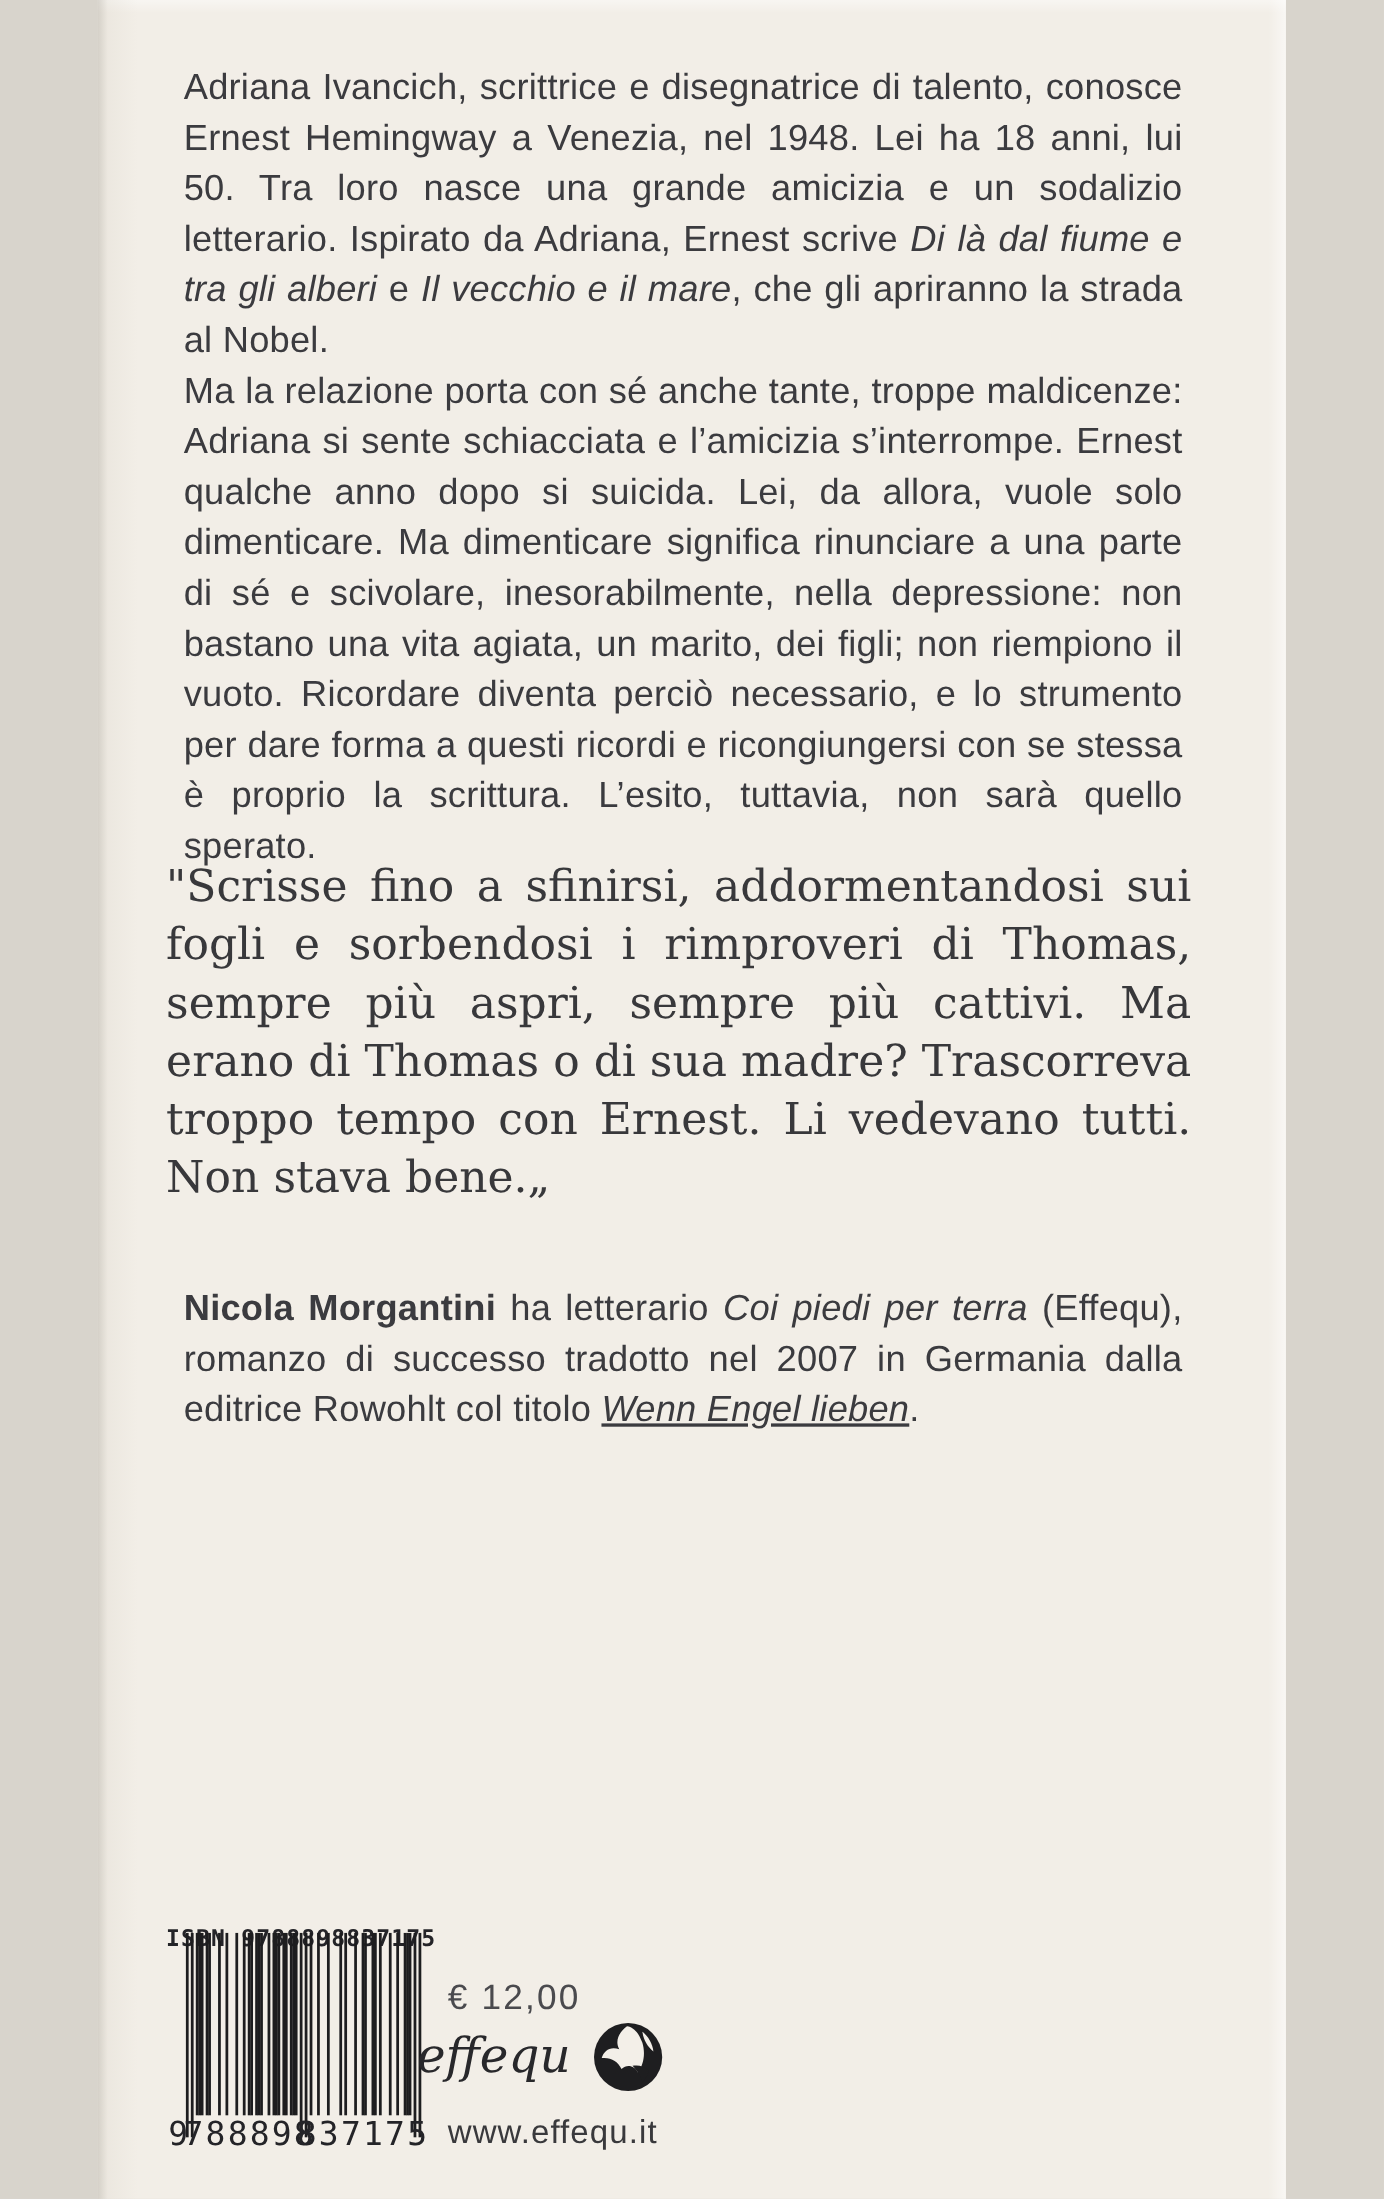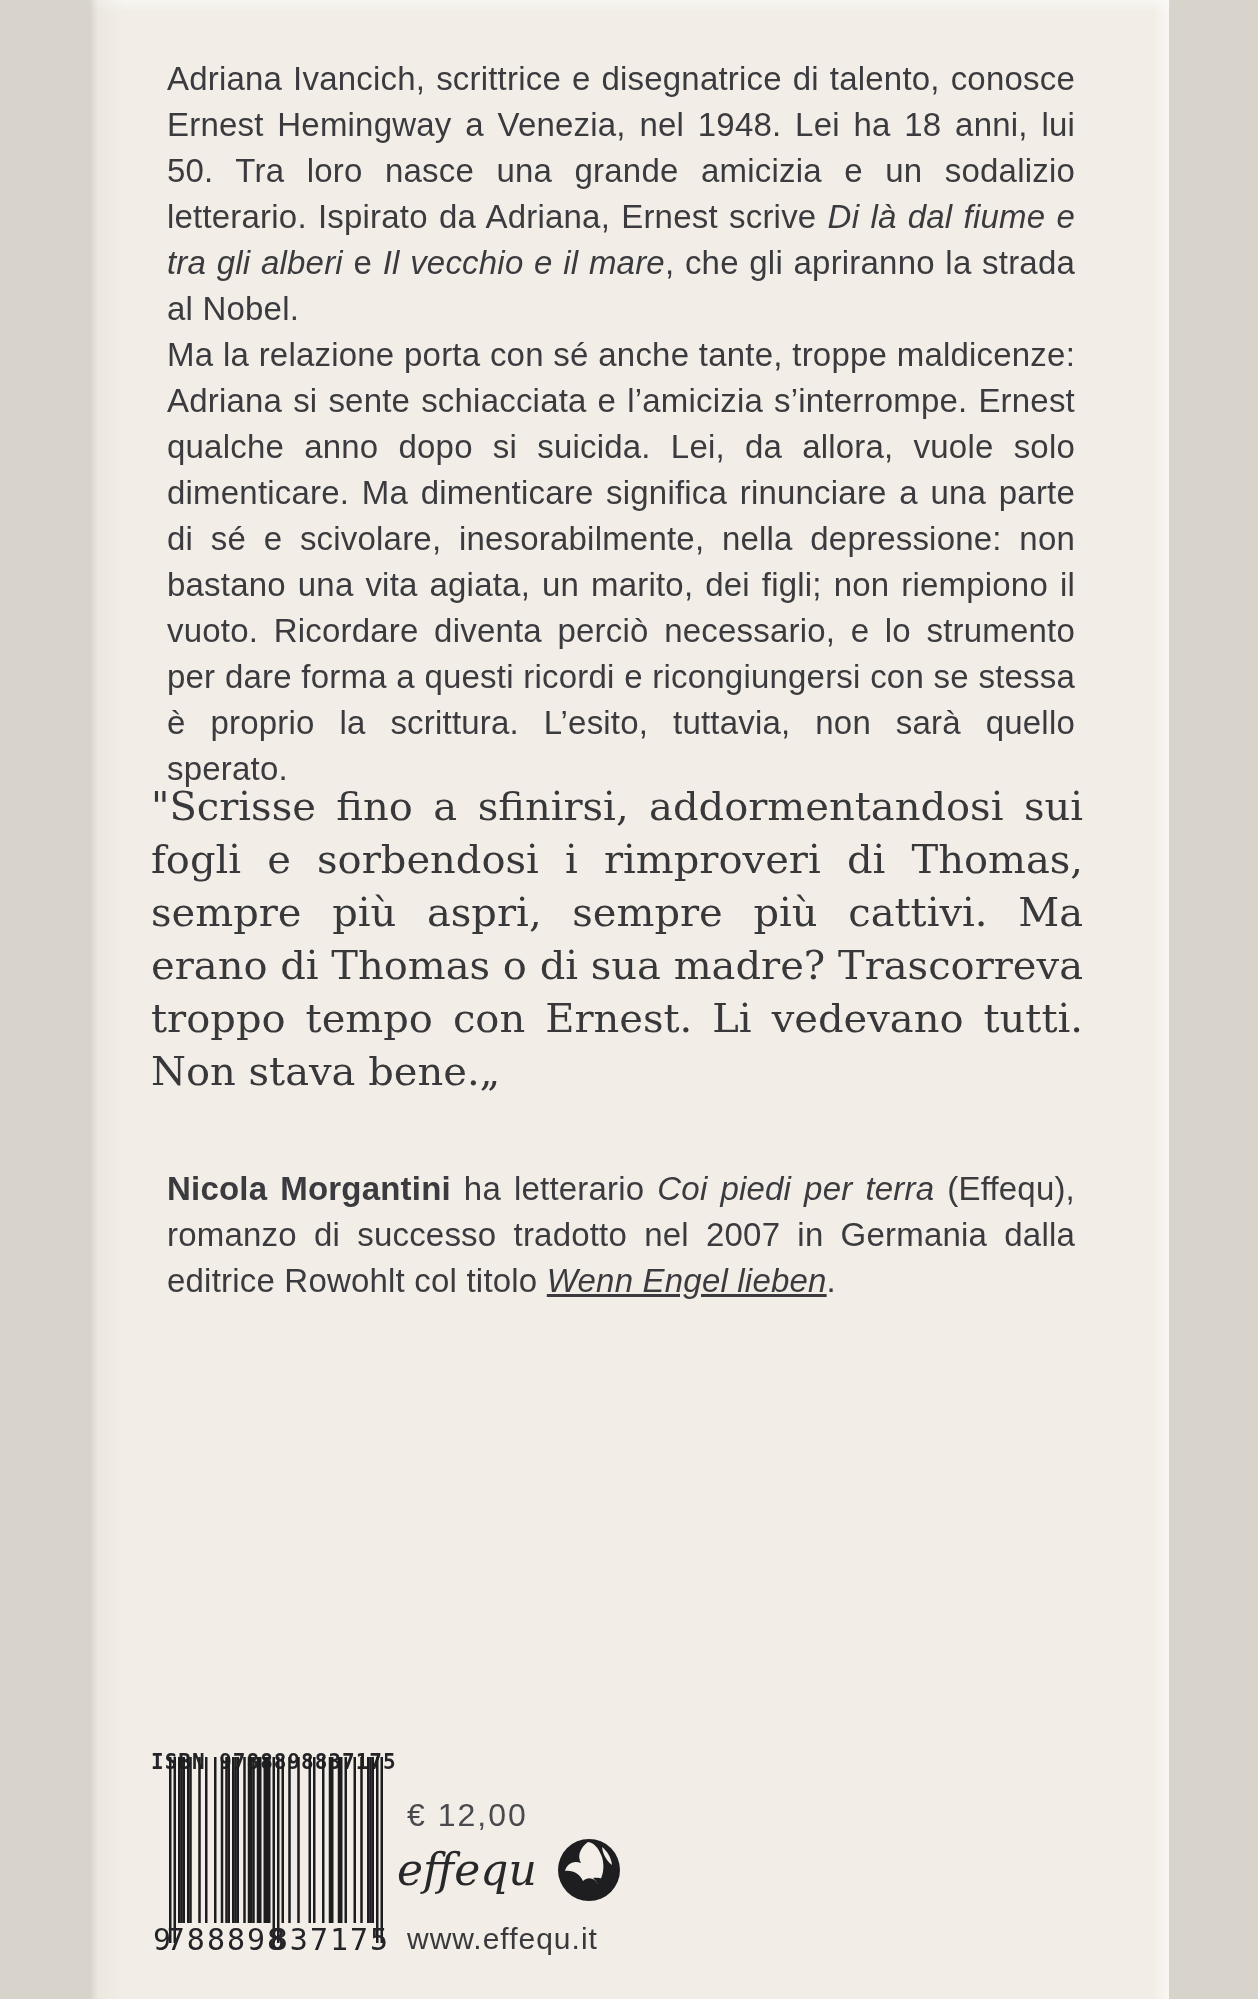--- a/index.html
+++ b/index.html
@@ -40,21 +40,21 @@
     color:#242428; white-space:nowrap;margin-top:16px;
   }
   .barcode {
     position:absolute; left:62px; top:1757px;
   }
   .price {
     position:absolute; left:318px; top:1754px;
     font-size:32px; letter-spacing:2px; color:#4a4a4e;margin-top:43px;
   }
   .effequ-logo {
-    position:absolute; left:308px; top:1838px;
+    position:absolute; left:290px; top:1838px;
     display:flex; align-items:center;text-align:right;
   }
   .effequ-text {
     font-family:"DejaVu Serif", serif;
     font-style:italic; font-size:44px; color:#28282b;
     line-height:64px;
   }
   .globe { margin-left:20px; width:64px; height:64px; }
   .website {
     position:absolute; left:318px; top:1922px;

